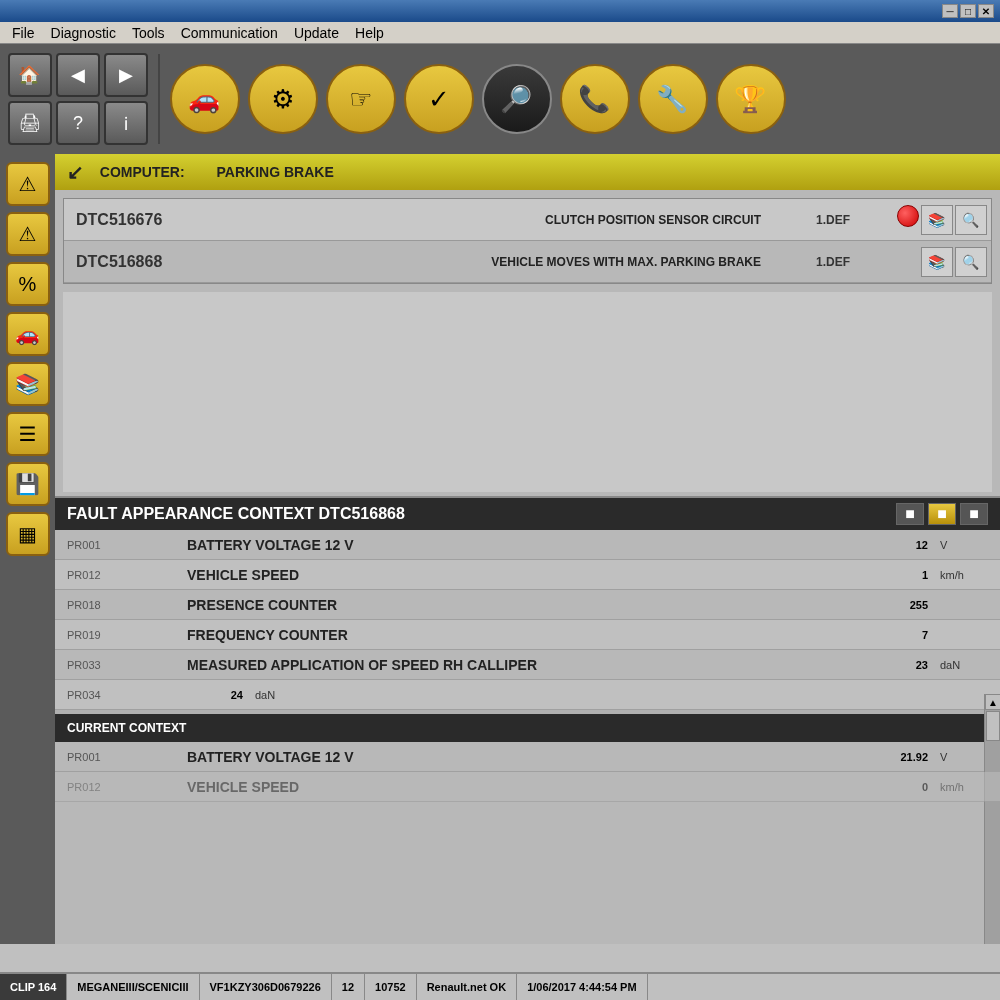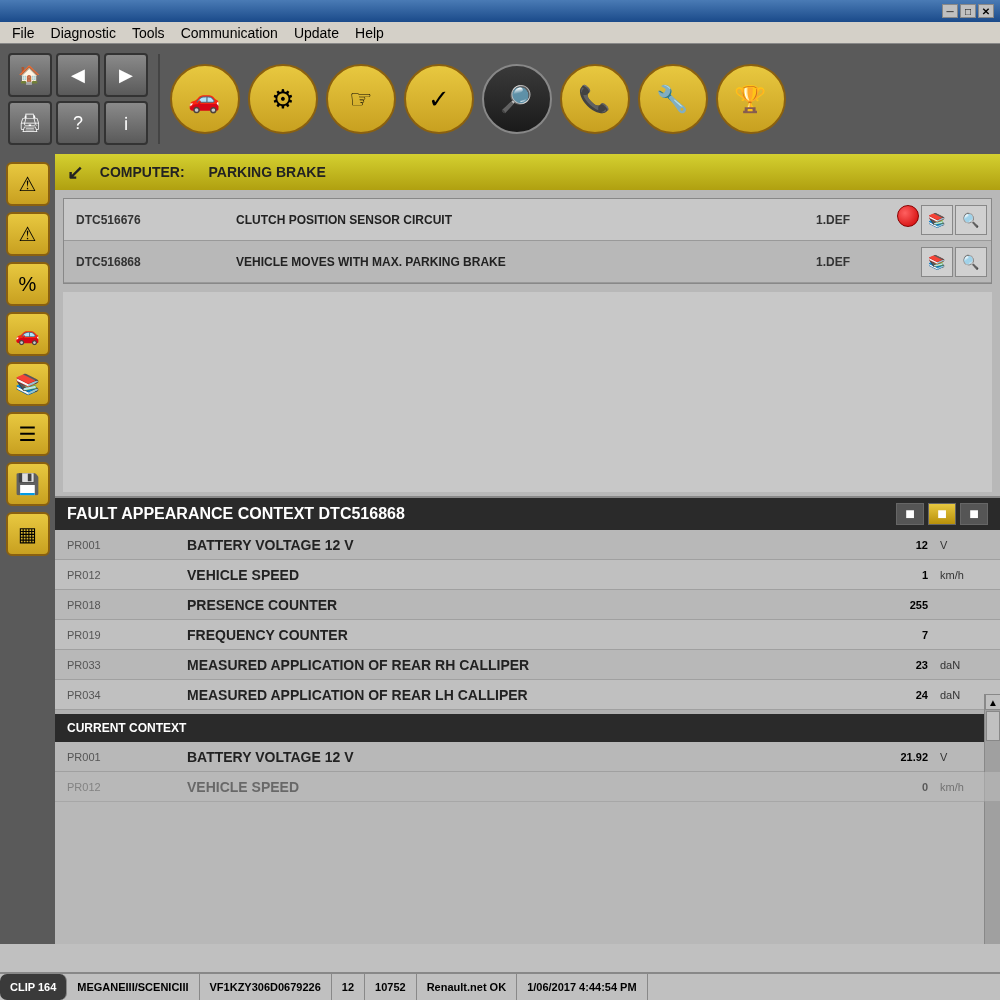--- a/index.html
+++ b/index.html
@@ -150,29 +150,30 @@
     .dtc-row {
       display: flex;
       align-items: center;
       height: 42px;
       border-bottom: 1px solid #999;
     }
     .dtc-code {
       width: 160px;
       padding: 0 12px;
       font-weight: bold;
-      font-size: 12px;
+      font-size: 16px;
       color: #333;
     }
     .dtc-desc {
       flex: 1;
       padding: 0 12px;
       font-size: 12px;
       color: #222;
       font-weight: bold;
+      text-align: right;
     }
     .dtc-status {
       width: 120px;
       text-align: center;
       font-size: 12px;
       font-weight: bold;
       color: #333;
     }
     .dtc-actions {
       display: flex;
@@ -346,21 +347,20 @@
       display: flex;
       align-items: center;
       border-right: 1px solid #888;
       font-size: 11px;
       font-weight: bold;
     }
     .status-item:first-child {
       background: #3a3a3a;
       color: white;
       font-weight: bold;
-      border-radius: 7px;
     }
   </style>
 </head>
 <body>
 
 <div id="title-bar">
   <div id="title-bar-controls">
     <div class="title-btn">─</div>
     <div class="title-btn">□</div>
     <div class="title-btn">✕</div>
@@ -407,21 +407,21 @@
   <div class="sidebar-btn">☰</div>
   <div class="sidebar-btn">💾</div>
   <div class="sidebar-btn">▦</div>
 </div>
 
 <div id="main-content">
 
   <div id="computer-header">
     <span style="font-size:20px; margin-right:8px;">↙</span>
     <span>COMPUTER:</span>
-    <span style="margin-left:16px;">PARKING BRAKE</span>
+    <span style="margin-left:24px;">PARKING BRAKE</span>
   </div>
 
   <div id="dtc-table-section">
 
     <div class="dtc-row" style="background:#c8c8c8;">
       <div class="dtc-code">DTC516676</div>
       <div class="dtc-desc">CLUTCH POSITION SENSOR CIRCUIT</div>
       <div class="dtc-status">1.DEF</div>
       <div class="dtc-actions">
         <div class="red-dot"></div>
@@ -479,27 +479,26 @@
         <div class="ctx-unit"></div>
       </div>
       <div class="ctx-row">
         <div class="ctx-code">PR019</div>
         <div class="ctx-desc">FREQUENCY COUNTER</div>
         <div class="ctx-val">7</div>
         <div class="ctx-unit"></div>
       </div>
       <div class="ctx-row">
         <div class="ctx-code">PR033</div>
-        <div class="ctx-desc">MEASURED APPLICATION OF REAR RH CALLIPER</div>
+        <div class="ctx-desc">MEASURED APPLICATION OF SPEED RH CALLIPER</div>
         <div class="ctx-val">23</div>
         <div class="ctx-unit">daN</div>
       </div>
       <div class="ctx-row">
         <div class="ctx-code">PR034</div>
-        <div class="ctx-desc">MEASURED APPLICATION OF REAR LH CALLIPER</div>
         <div class="ctx-val">24</div>
         <div class="ctx-unit">daN</div>
       </div>
     </div>
 
     <div id="current-context-header">
       <span>CURRENT CONTEXT</span>
     </div>
 
     <div class="ctx-table">

